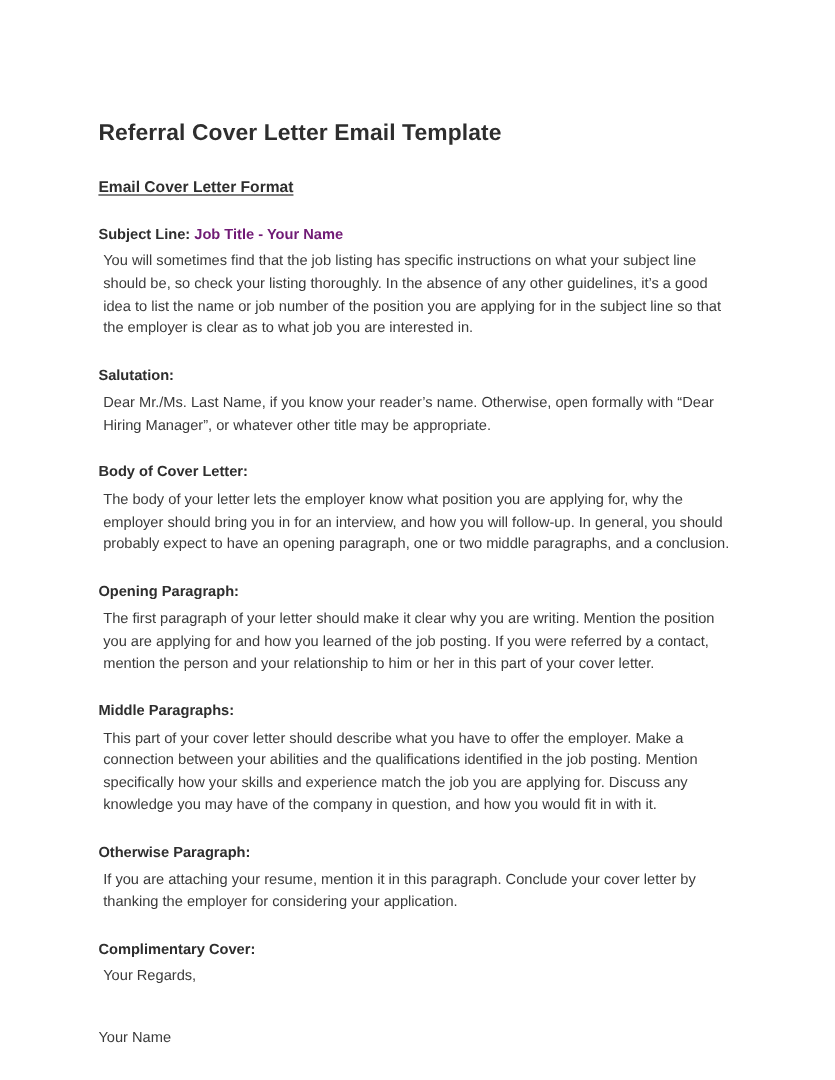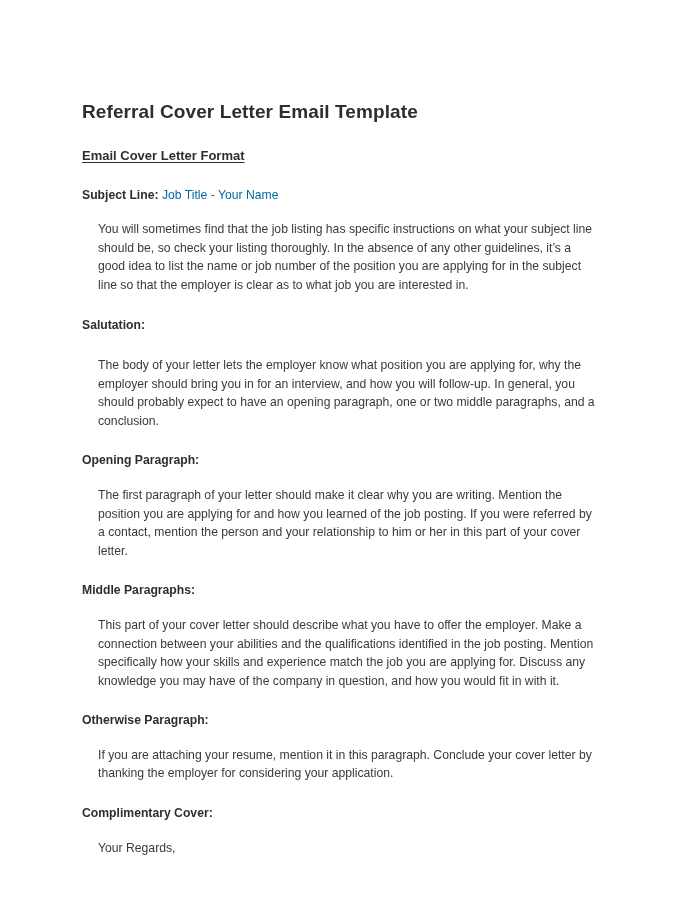--- a/index.html
+++ b/index.html
@@ -57,30 +57,30 @@
 
   .section-heading {
     font-size: 12.2px;
     font-weight: bold;
     color: #2e2e2e;
     line-height: 1.45;
     margin: 0;
   }
 
   .section-heading .inline-normal {
-    font-weight: normal;
-    color: #0369a1;
+    font-weight: bold;
+    color: #701a75;
   }
 
   .section-text {
     font-size: 12.2px;
     font-weight: normal;
     color: #3a3a3a;
     line-height: 1.52;
-    margin: 16px;
+    margin: 4px;
     text-align: left;
   }
 
   .signature-line {
     font-size: 12.2px;
     color: #3a3a3a;
     line-height: 1.52;
     margin: 0;
   }
 
@@ -100,23 +100,25 @@
       <span class="doc-subtitle">Email Cover Letter Format</span>
     </div>
 
     <div class="section">
       <p class="section-heading"><span>Subject Line:</span><span class="inline-normal"> Job Title - Your Name</span></p>
       <p class="section-text">You will sometimes find that the job listing has specific instructions on what your subject line should be, so check your listing thoroughly.  In the absence of any other guidelines, it’s a good idea to list the name or job number of the position you are applying for in the subject line so that the employer is clear as to what job you are interested in.</p>
     </div>
 
     <div class="section">
       <p class="section-heading">Salutation:</p>
+      <p class="section-text">Dear Mr./Ms. Last Name, if you know your reader’s name.  Otherwise, open formally with “Dear Hiring Manager”, or whatever other title may be appropriate.</p>
     </div>
 
     <div class="section">
+      <p class="section-heading">Body of Cover Letter:</p>
       <p class="section-text">The body of your letter lets the employer know what position you are applying for, why the employer should bring you in for an interview, and how you will follow-up.  In general, you should probably expect to have an opening paragraph, one or two middle paragraphs, and a conclusion.</p>
     </div>
 
     <div class="section">
       <p class="section-heading">Opening Paragraph:</p>
       <p class="section-text">The first paragraph of your letter should make it clear why you are writing. Mention the position you are applying for and how you learned of the job posting. If you were referred by a contact, mention the person and your relationship to him or her in this part of your cover letter.</p>
     </div>
 
     <div class="section">
       <p class="section-heading">Middle Paragraphs:</p>

